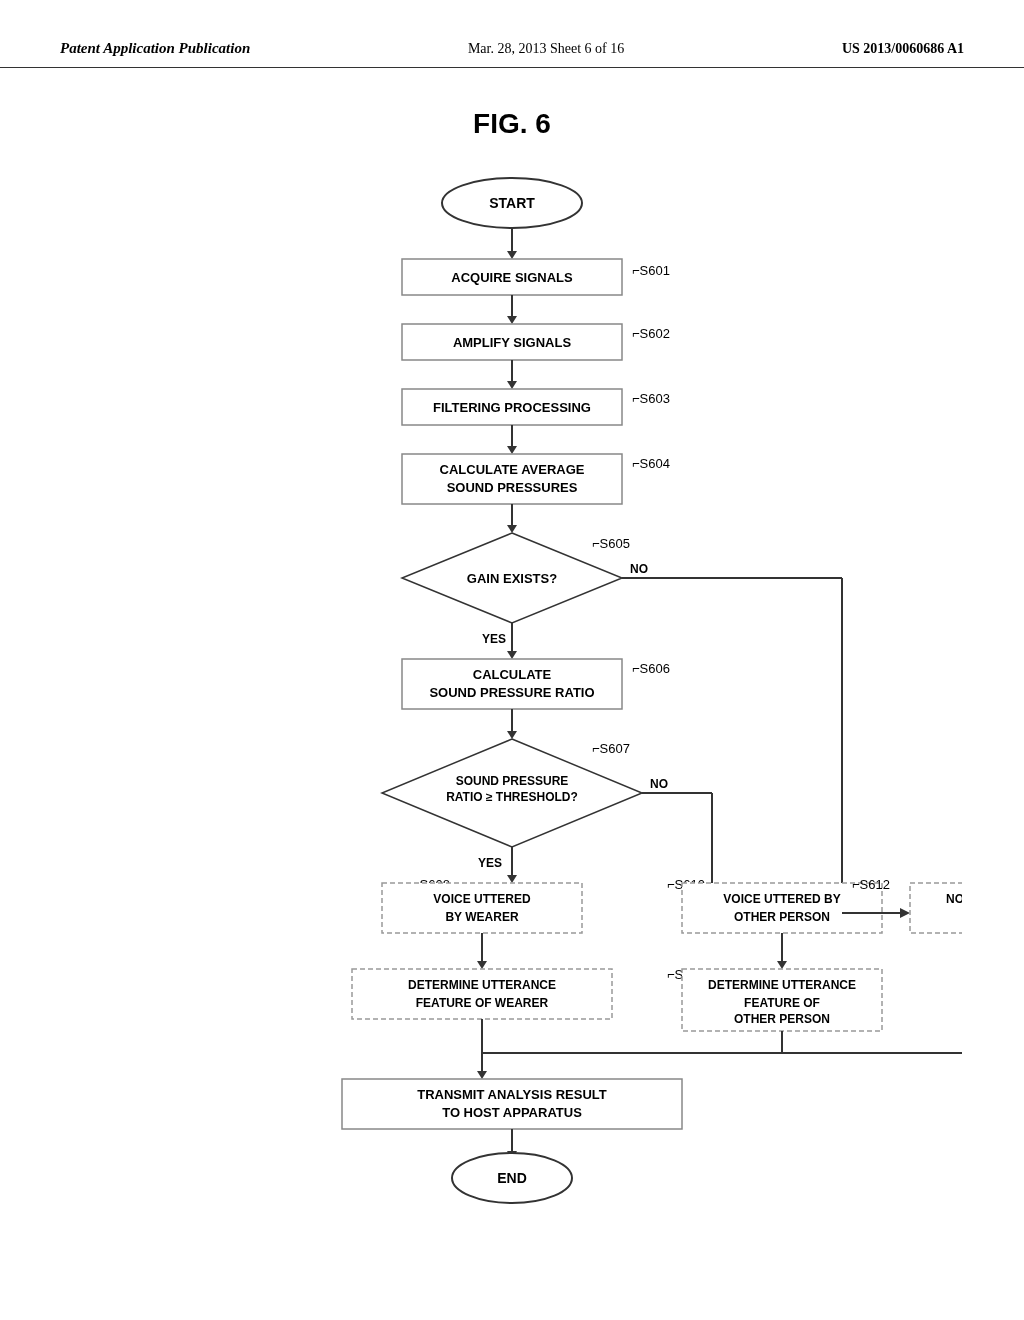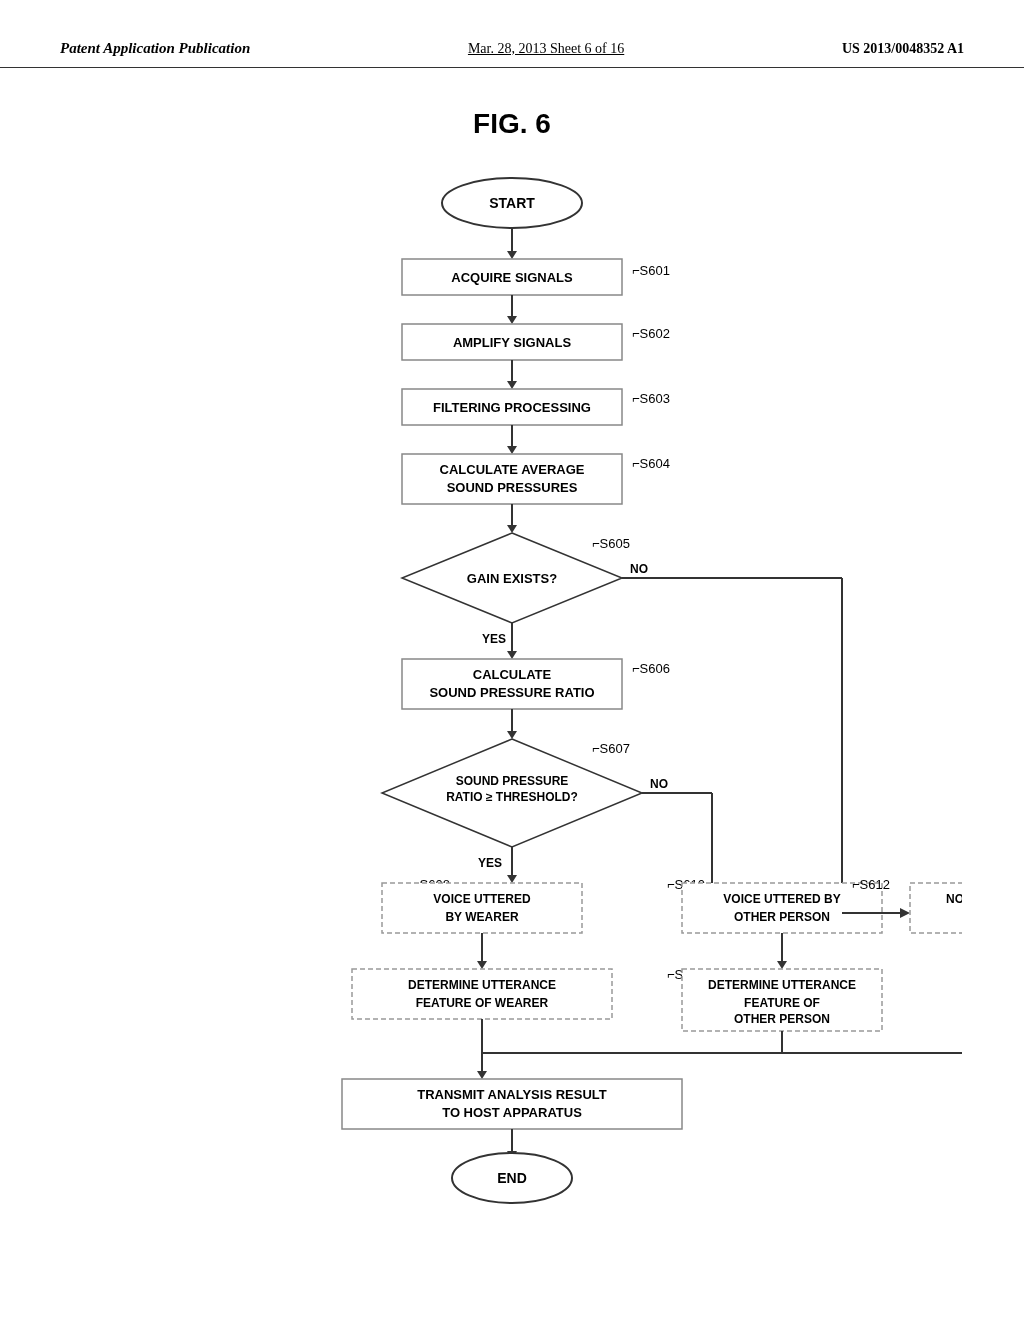--- a/index.html
+++ b/index.html
@@ -22,21 +22,20 @@
 
     .header-left {
       font-size: 15px;
       font-weight: bold;
       font-style: italic;
     }
 
     .header-center {
       font-size: 14px;
       text-align: center;
-      text-decoration: underline;
     }
 
     .header-right {
       font-size: 14px;
       font-weight: bold;
     }
 
     .figure-title {
       text-align: center;
       font-size: 28px;
@@ -51,21 +50,21 @@
       width: 900px;
       margin: 0 auto;
     }
   </style>
 </head>
 <body>
 
 <div class="page-header">
   <div class="header-left">Patent Application Publication</div>
   <div class="header-center">Mar. 28, 2013  Sheet 6 of 16</div>
-  <div class="header-right">US 2013/0048352 A1</div>
+  <div class="header-right">US 2013/0060686 A1</div>
 </div>
 
 <div class="figure-title">FIG. 6</div>
 
 <div class="flowchart-svg-wrapper">
   <svg viewBox="0 0 900 1130" width="900" height="1130" xmlns="http://www.w3.org/2000/svg">
 
     <defs>
       <style>
         text { font-family: Arial, sans-serif; }

